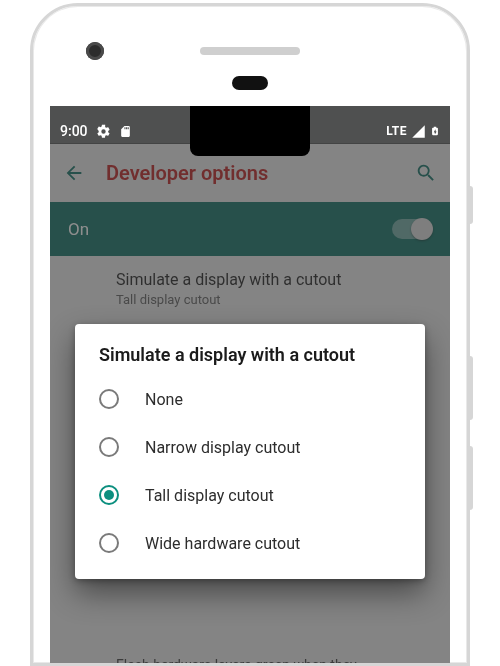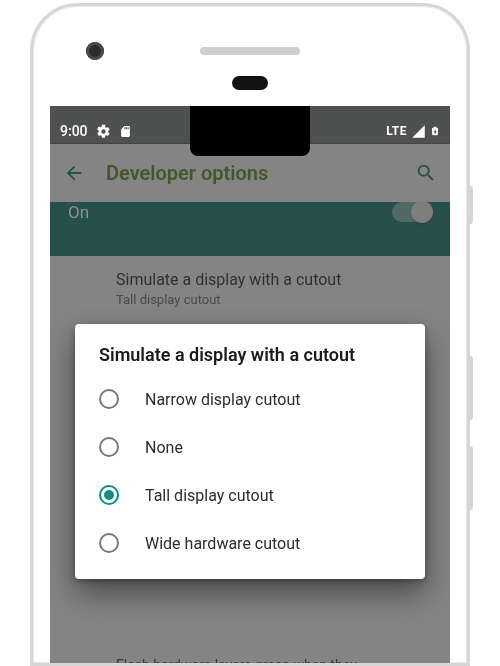--- a/index.html
+++ b/index.html
@@ -42,24 +42,24 @@
   .sb-left { display: flex; align-items: center; gap: 8px; }
   .sb-right { display: flex; align-items: center; gap: 4px; }
   .sb-clock { font-weight: 500; }
   .sb-icon { display: inline-flex; }
 
   
   .page { position: relative; }
   .dim-overlay { position: absolute; inset: 0; background: rgba(60,60,60,0.58); z-index: 10; }
 
   .appbar { display: flex; align-items: center; height: 58px; background: #e8e8e8; padding: 0 12px; gap: 20px; }
-  .appbar .title { color: #4d7c0f; font-size: 20px; font-weight: 600; flex: 1; }
+  .appbar .title { color: #b91c1c; font-size: 20px; font-weight: 600; flex: 1; }
   .appbar .back, .appbar .search { color: #0a6b5f; width: 24px; height: 24px; display:flex; align-items:center; justify-content:center; }
 
-  .master-switch { background: #0a6b5f; height: 54px; display: flex; padding: 0 18px; color: #fff; font-size: 17px; justify-content: space-between; }
+  .master-switch { background: #0a6b5f; height: 54px; display: flex; align-items: center; padding: 0 18px; color: #fff; font-size: 17px; justify-content: space-between; }
   .toggle { width: 40px; height: 20px; border-radius: 10px; background: rgba(255,255,255,.4); position: relative; }
   .toggle::after { content:""; position:absolute; right:-1px; top:-1px; width:22px; height:22px; border-radius:50%; background:#d8d8d8; box-shadow:0 1px 2px rgba(0,0,0,.4); }
 
   .pref { padding: 14px 18px 14px 66px; background: #e8e8e8; }
   .pref .pt { font-size: 16px; color: #1b1b1b; }
   .pref .ps { font-size: 13px; color: #5b5b5b; margin-top: 3px; }
   .pref.flash { padding-top: 16px; padding-bottom: 16px; display:flex; align-items:center; gap:12px; }
   .pref.flash .textcol { flex:1; }
 
   .filler { height: 320px; background: #e8e8e8; }
@@ -156,25 +156,25 @@
       </div>
 
       <div class="dim-overlay"></div>
     </div>
 
     <div class="dialog">
       <div class="dtitle">Simulate a display with a cutout</div>
 
       <div class="opt">
         <span class="radio"></span>
-        <span>Narrow display cutout</span>
+        <span>None</span>
       </div>
       <div class="opt">
         <span class="radio"></span>
-        <span>None</span>
+        <span>Narrow display cutout</span>
       </div>
       <div class="opt">
         <span class="radio sel"></span>
         <span>Tall display cutout</span>
       </div>
       <div class="opt">
         <span class="radio"></span>
         <span>Wide hardware cutout</span>
       </div>
     </div>

